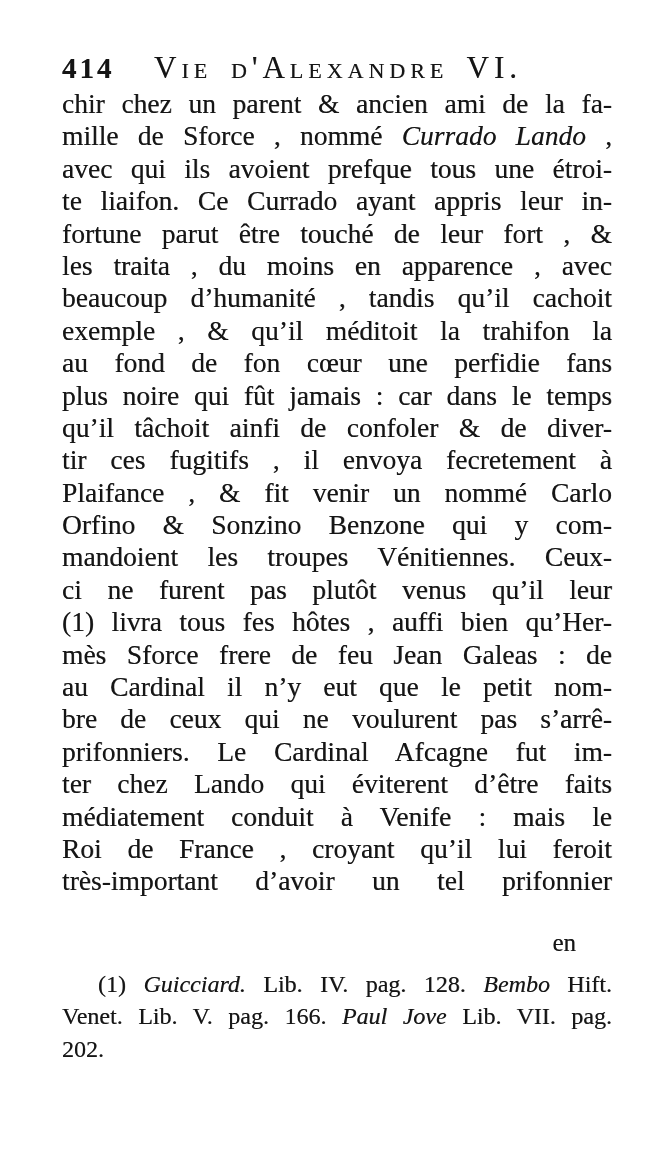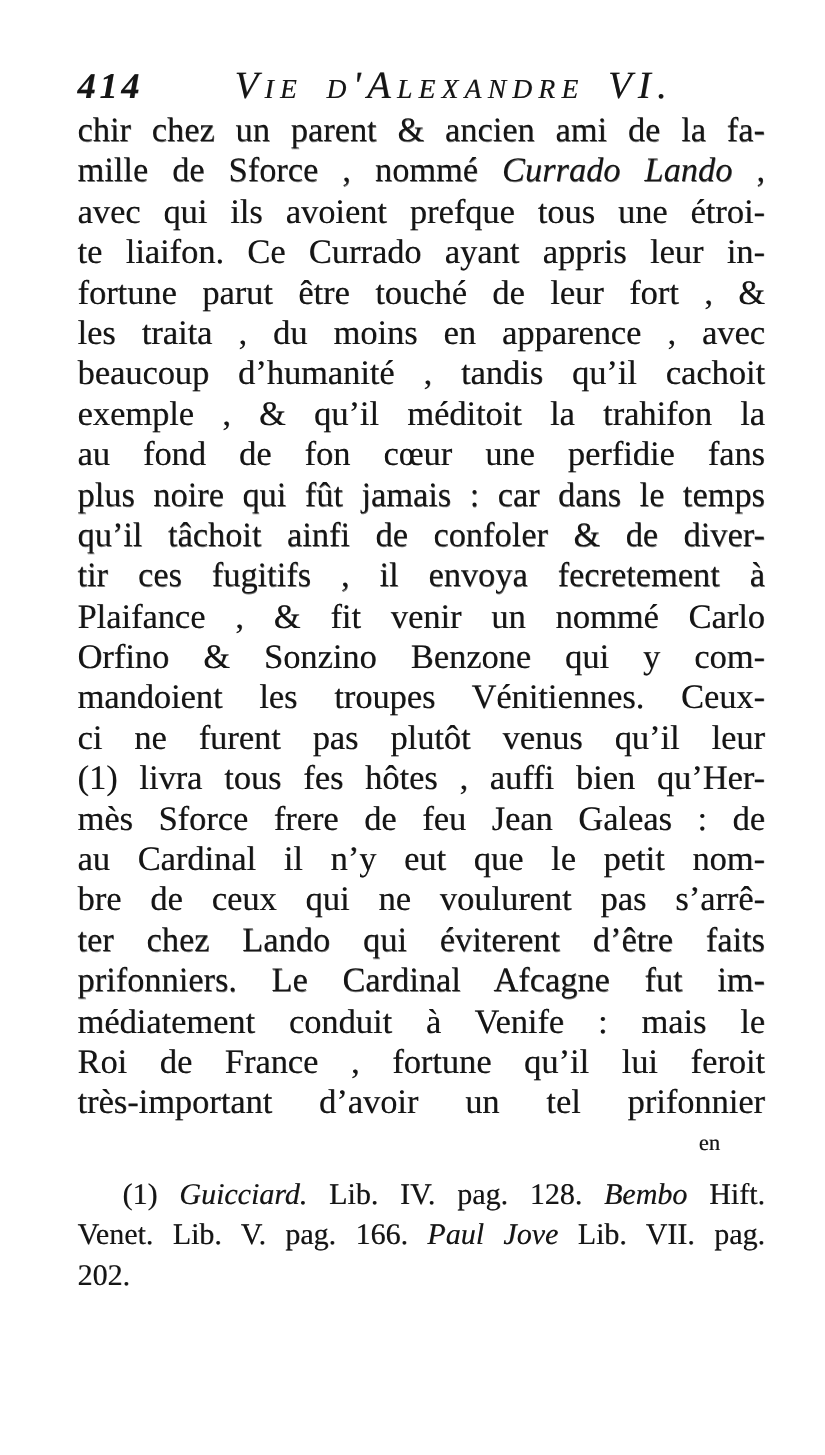--- a/index.html
+++ b/index.html
@@ -19,32 +19,31 @@
     font-family: "Liberation Serif", "DejaVu Serif", serif;
     box-sizing: border-box;
     padding: 50px 48px 0 62px;
     text-shadow: 0.35px 0.2px 0 rgba(10,10,10,0.55);
   }
   .header-row {
     display: flex;
     align-items: baseline;
     height: 36px;
     margin-bottom: 2px;
-    font-style: italic;
   }
   .page-number {
     font-size: 29px;
     font-weight: 700;
     letter-spacing: 3px;
     width: 92px;
     flex: 0 0 auto;
   }
   .running-title {
     flex: 1 1 auto;
-    text-align: center;
+    text-align: left;
     font-variant: small-caps;
     font-size: 31px;
     letter-spacing: 5px;
     word-spacing: 6px;
     padding-right: 40px;
     white-space: nowrap;
   }
   .body-block {
     width: 550px;
   }
@@ -54,25 +53,26 @@
     text-align: justify;
     text-align-last: justify;
     height: 32.4px;
     white-space: nowrap;
     overflow: visible;
   }
   .line .it, .fline .it {
     font-style: italic;
   }
   .catchword-line {
-    font-size: 18px;
+    font-size: 25px;
     line-height: 33px;
     text-align: right;
     padding-right: 36px;
     height: 33px;
+    margin-top: 28px;
   }
   .footnote-block {
     margin-top: 9px;
     width: 550px;
   }
   .fline {
     font-size: 24px;
     line-height: 32.5px;
     text-align: justify;
     text-align-last: justify;
@@ -109,24 +109,24 @@
       <div class="line"><span>qu’il tâchoit ainfi de confoler &amp; de diver-</span></div>
       <div class="line"><span>tir ces fugitifs , il envoya fecretement à</span></div>
       <div class="line"><span>Plaifance , &amp; fit venir un nommé Carlo</span></div>
       <div class="line"><span>Orfino &amp; Sonzino Benzone qui y com-</span></div>
       <div class="line"><span>mandoient les troupes Vénitiennes. Ceux-</span></div>
       <div class="line"><span>ci ne furent pas plutôt venus qu’il leur</span></div>
       <div class="line"><span>(1) livra tous fes hôtes , auffi bien qu’Her-</span></div>
       <div class="line"><span>mès Sforce frere de feu Jean Galeas : de</span></div>
       <div class="line"><span>au Cardinal il n’y eut que le petit nom-</span></div>
       <div class="line"><span>bre de ceux qui ne voulurent pas s’arrê-</span></div>
+      <div class="line"><span>prifonniers. Le Cardinal Afcagne fut im-</span></div>
       <div class="line"><span>ter chez Lando qui éviterent d’être faits</span></div>
-      <div class="line"><span>prifonniers. Le Cardinal Afcagne fut im-</span></div>
       <div class="line"><span>médiatement conduit à Venife : mais le</span></div>
-      <div class="line"><span>Roi de France , fortune qu’il lui feroit</span></div>
+      <div class="line"><span>Roi de France , croyant qu’il lui feroit</span></div>
       <div class="line"><span>très-important d’avoir un tel prifonnier</span></div>
     </div>
 
   <div class="catchword-line">en</div>
 
   <div class="footnote-block" id="footnote-lines">
       <div class="fline first"><span>(1) </span><span class="it">Guicciard.</span><span> Lib. IV. pag. 128. </span><span class="it">Bembo</span><span> Hift.</span></div>
       <div class="fline"><span>Venet. Lib. V. pag. 166. </span><span class="it">Paul Jove</span><span> Lib. VII. pag.</span></div>
       <div class="fline last"><span>202.</span></div>
     </div>

